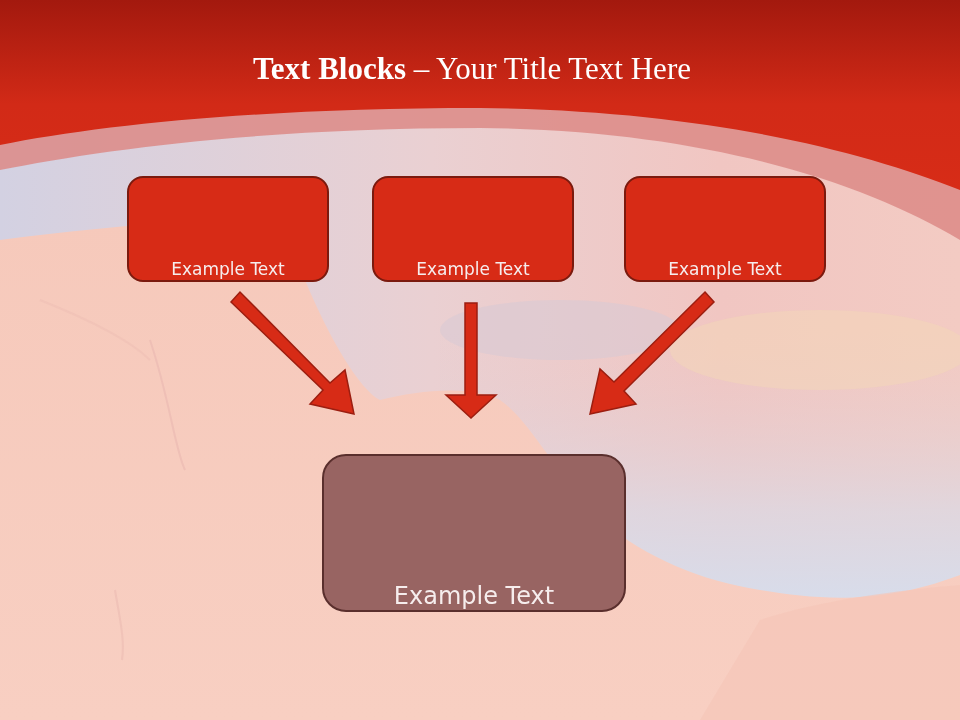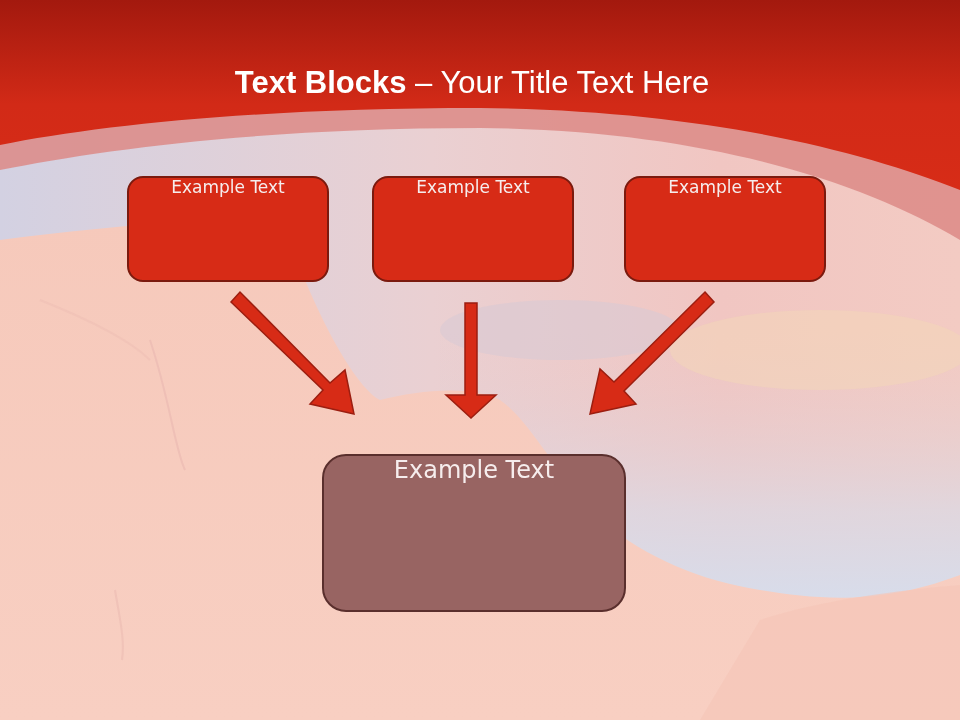--- a/index.html
+++ b/index.html
@@ -1,27 +1,27 @@
 <!DOCTYPE html>
 <html><head>
   <meta charset="utf-8">
   <style>
     html, body { margin: 0; padding: 0; }
     body { width: 960px; height: 720px; overflow: hidden; position: relative; font-family: "DejaVu Sans", "Liberation Sans", sans-serif; }
     .slide { position: absolute; left: 0; top: 0; width: 960px; height: 720px; overflow: hidden; background: #eed6d6; }
     .bg-layer { position: absolute; left: 0; top: 0; width: 960px; height: 720px; }
     .title {
-      position: absolute; left: 0; top: 60px; width: 944px; text-align: center;
+      position: absolute; left: 0; top: 46px; width: 944px; text-align: center;
       color: #ffffff; font-size: 31px; line-height: 46px; white-space: nowrap;
-      font-family: Liberation Sans, sans-serif;
+      font-family: Liberation Serif, serif;
     }
     .title .bold { font-weight: bold; }
     .box {
       position: absolute; box-sizing: border-box;
-      display: flex; align-items: flex-start; justify-content: center;
+      display: flex; align-items: flex-end; justify-content: center;
       color: #f6eded; font-family: "DejaVu Sans", "Liberation Sans", sans-serif;
     }
     .box-top {
       width: 202px; height: 106px; top: 176px;
       background: #d72b16; border: 2px solid #7b1a0e; border-radius: 16px;
       font-size: 17px;
     }
     .box-top span { position: relative; top: -1px; }
     .box-bottom {
       left: 322px; top: 454px; width: 304px; height: 158px;

